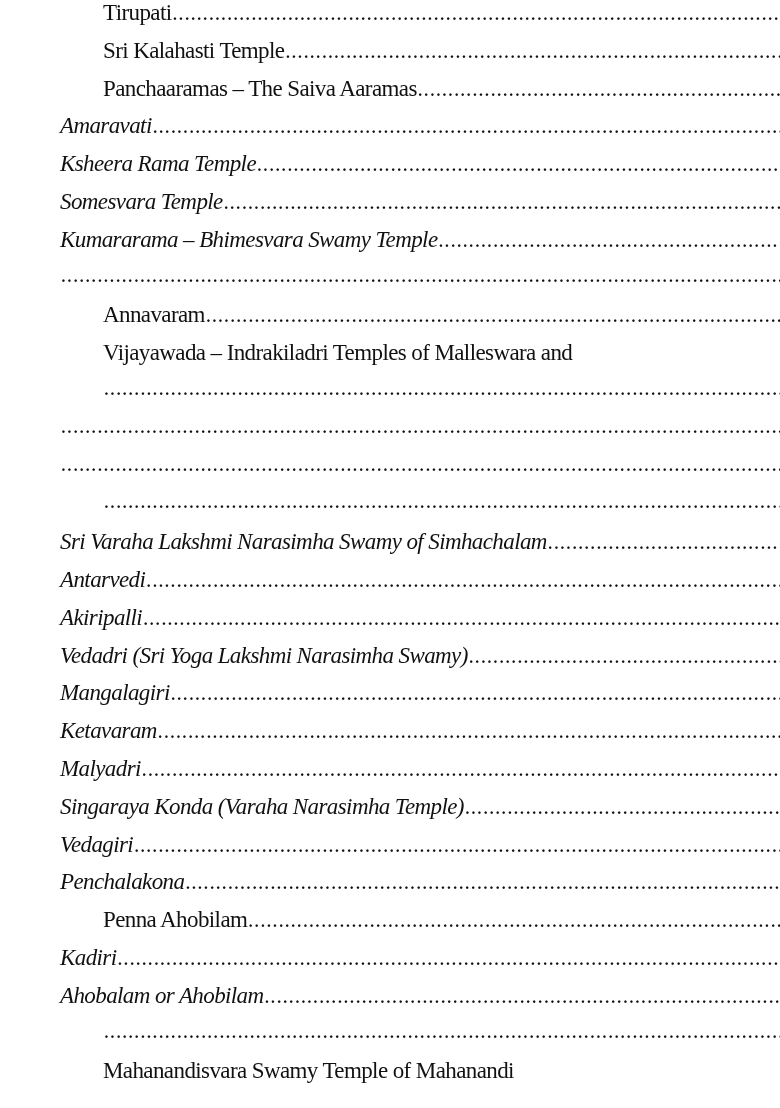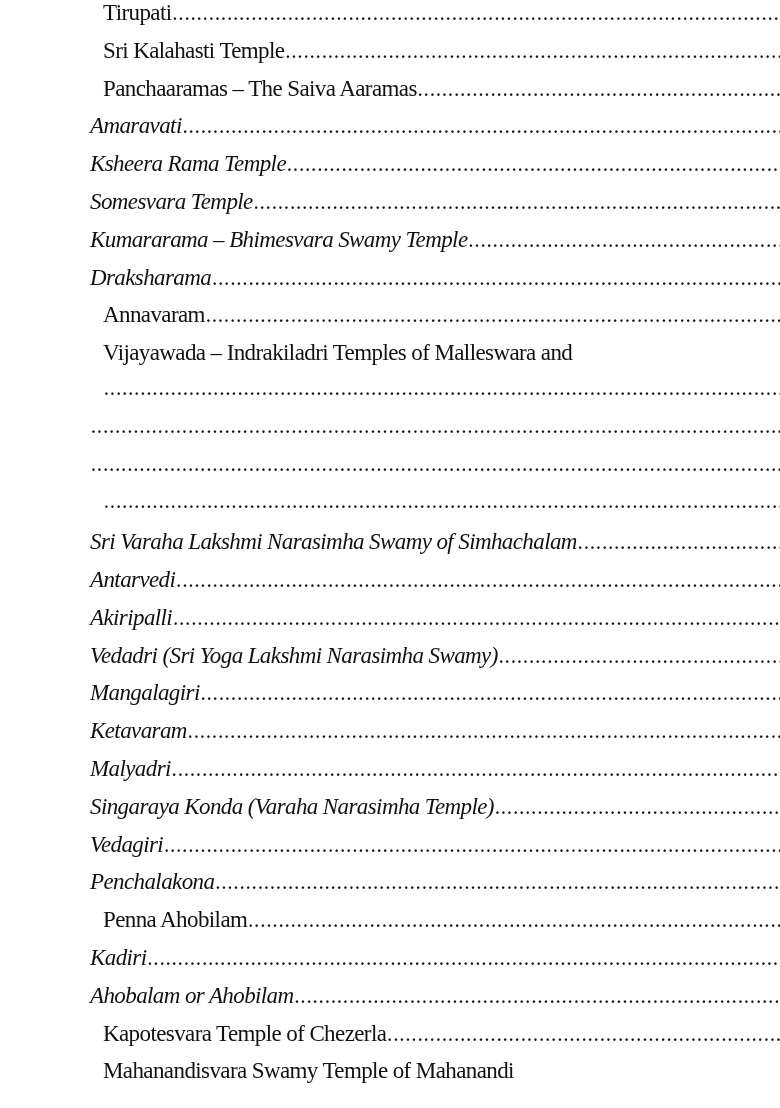--- a/index.html
+++ b/index.html
@@ -25,21 +25,21 @@
       position: relative;
       height: 37.8px;
       line-height: 37.8px;
       font-size: 22px;
       white-space: nowrap;
       overflow: hidden;
       display: flex;
       align-items: baseline;
     }
     .entry.level-1 { padding-left: 103px; }
-    .entry.level-2 { padding-left: 90px; }
+    .entry.level-2 { padding-left: 60px; }
     .entry.level-2 .title { font-style: italic; }
     .entry .title {
       flex: 0 0 auto;
       letter-spacing: -0.6px;
       font-family: "Liberation Serif", "DejaVu Serif", serif;
       font-size: 23px;
     }
     .entry .leader {
       flex: 1 1 auto;
       overflow: hidden;
@@ -77,21 +77,20 @@
     </div>
     <div class="entry level-2">
       <span class="title">Somesvara Temple</span>
       <span class="leader">........................................................................................................................................................................................................</span>
     </div>
     <div class="entry level-2">
       <span class="title">Kumararama – Bhimesvara Swamy Temple</span>
       <span class="leader">........................................................................................................................................................................................................</span>
     </div>
     <div class="entry level-2">
-      <span class="title">Draksharama</span>
       <span class="leader">........................................................................................................................................................................................................</span>
     </div>
     <div class="entry level-1">
       <span class="title">Annavaram</span>
       <span class="leader">........................................................................................................................................................................................................</span>
     </div>
     <div class="entry level-1 no-leader">
       <span class="title">Vijayawada – Indrakiladri Temples of Malleswara and</span>
     </div>
     <div class="entry level-1">
@@ -152,19 +151,18 @@
     </div>
     <div class="entry level-2">
       <span class="title">Kadiri</span>
       <span class="leader">........................................................................................................................................................................................................</span>
     </div>
     <div class="entry level-2">
       <span class="title">Ahobalam or Ahobilam</span>
       <span class="leader">........................................................................................................................................................................................................</span>
     </div>
     <div class="entry level-1">
-      <span class="title">Kapotesvara Temple of Chezerla</span>
       <span class="leader">........................................................................................................................................................................................................</span>
     </div>
     <div class="entry level-1 no-leader">
       <span class="title">Mahanandisvara Swamy Temple of Mahanandi</span>
     </div>
   </div>
 
 </body></html>

